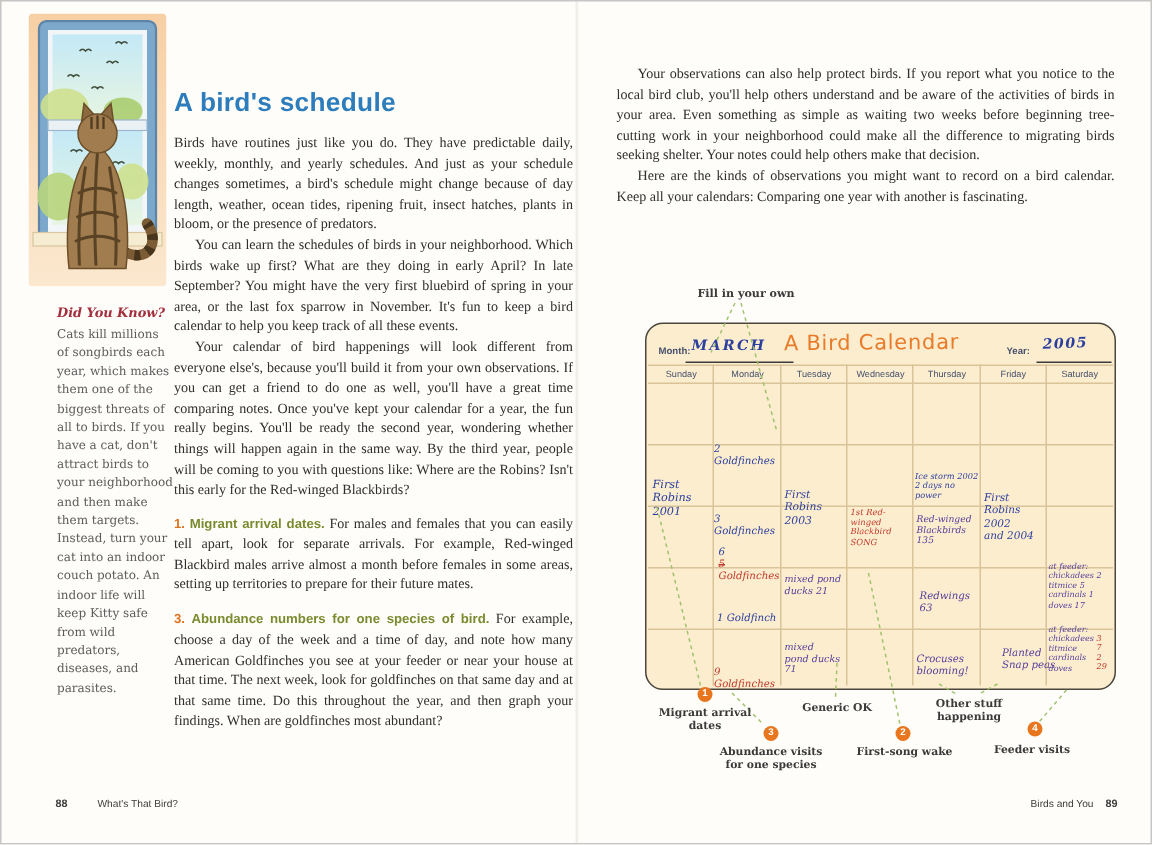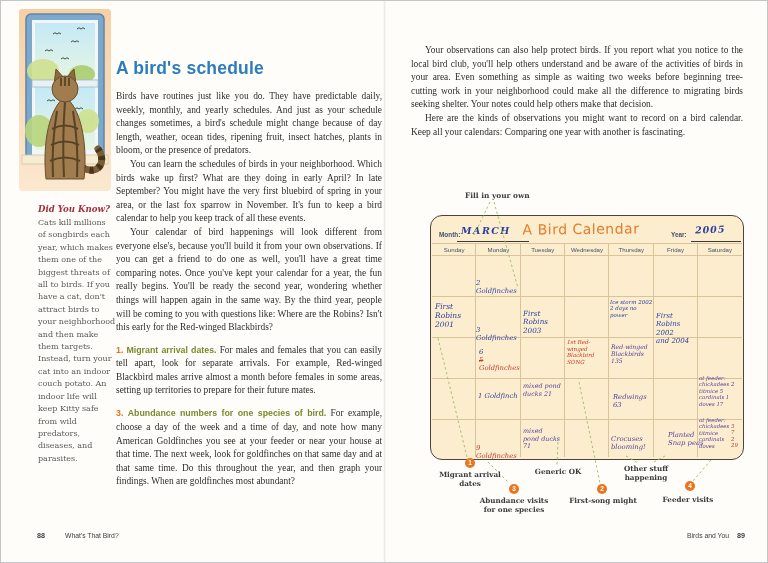--- a/index.html
+++ b/index.html
@@ -40,21 +40,21 @@
   .cal-rule{position:absolute;height:1px;background:#3a3a3a;top:25px;}
   .cal-title{position:absolute;left:80px;top:5px;width:140px;text-align:center;
              font:500 14px "DejaVu Sans",sans-serif;color:#e87a28;letter-spacing:.5px;transform:rotate(-.5deg);}
   .dayrow{position:absolute;left:1px;right:1px;top:27px;height:12px;display:flex;}
   .daycell{flex:1;text-align:center;font:6.1px "Liberation Sans",sans-serif;color:#44506b;padding-top:3px;}
   .gl{position:absolute;background:#d9c398;}
   .glv{top:27px;bottom:2px;width:1px;}
   .glh{left:1px;right:1px;height:1px;}
   .entry{position:absolute;font-family:"DejaVu Serif",serif;font-style:italic;line-height:1.18;
          white-space:pre-line;font-size:6.8px;}
-  .ink-b{color:#2b3f9e;}
+  .ink-b{color:#2b3f9e;margin-top:16px;}
   .ink-p{color:#56409b;}
   .ink-r{color:#c13b2c;}
   .blk{display:block;}
   .strike{text-decoration:line-through;}
 
   .connectors{position:absolute;left:0;top:0;pointer-events:none;}
   .callout{position:absolute;text-align:center;}
   .co-label{font:600 7.2px "DejaVu Serif",serif;color:#3a3a3a;white-space:pre-line;line-height:1.25;display:block;}
   .co-num{position:absolute;width:10px;height:10px;border-radius:50%;background:#e8761e;
           color:#fff;font:700 6.5px/10px "Liberation Sans",sans-serif;text-align:center;}
@@ -256,21 +256,21 @@
   <div class="co-num" style="left:508px;top:483px;">3</div>
   <div class="callout" style="left:463px;top:495px;width:100px;">
     <span class="co-label">Abundance visits
 for one species</span>
   </div>
   <div class="callout" style="left:517px;top:466px;width:80px;">
     <span class="co-label">Generic OK</span>
   </div>
   <div class="co-num" style="left:596px;top:483px;">2</div>
   <div class="callout" style="left:552px;top:495px;width:100px;">
-    <span class="co-label">First-song might</span>
+    <span class="co-label">First-song wake</span>
   </div>
   <div class="callout" style="left:605px;top:463px;width:80px;">
     <span class="co-label">Other stuff
 happening</span>
   </div>
   <div class="co-num" style="left:684px;top:480px;">4</div>
   <div class="callout" style="left:647px;top:494px;width:80px;">
     <span class="co-label">Feeder visits</span>
   </div>
 

